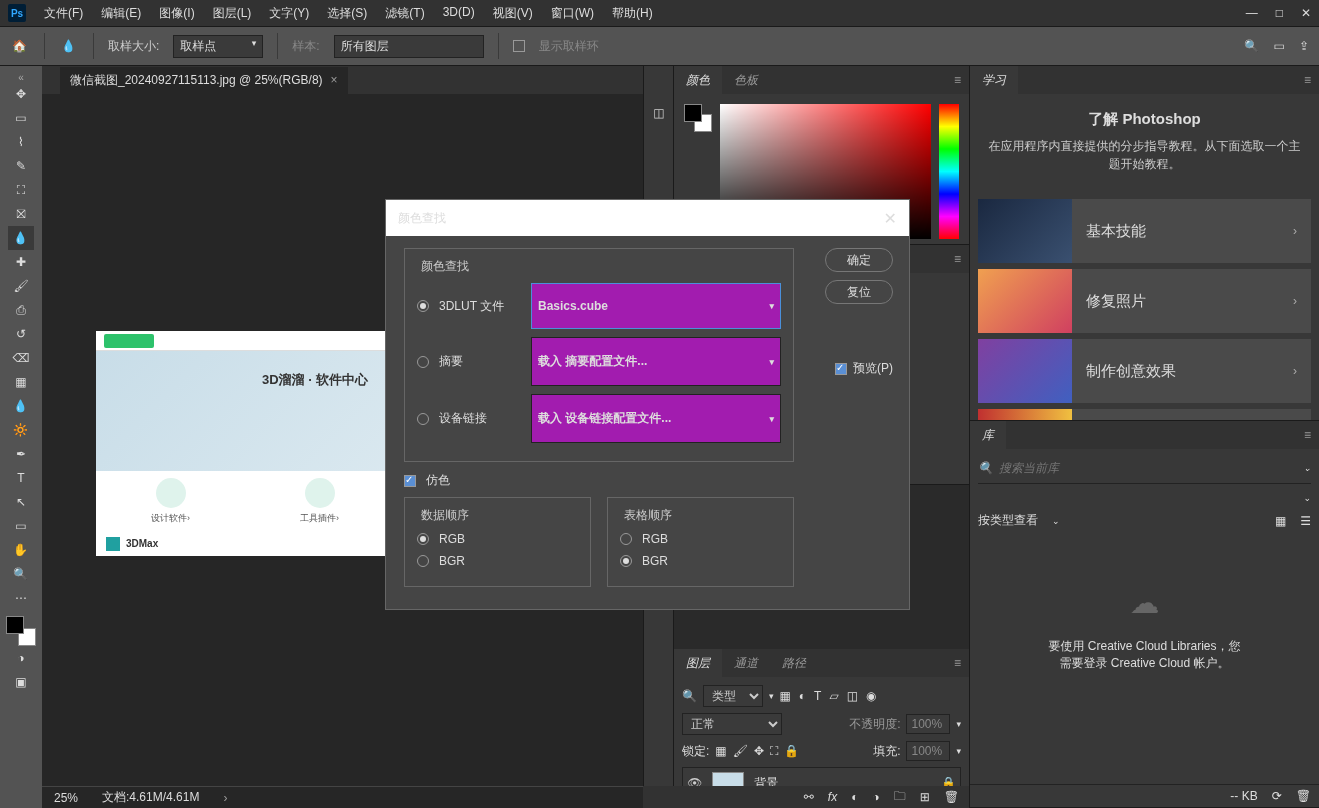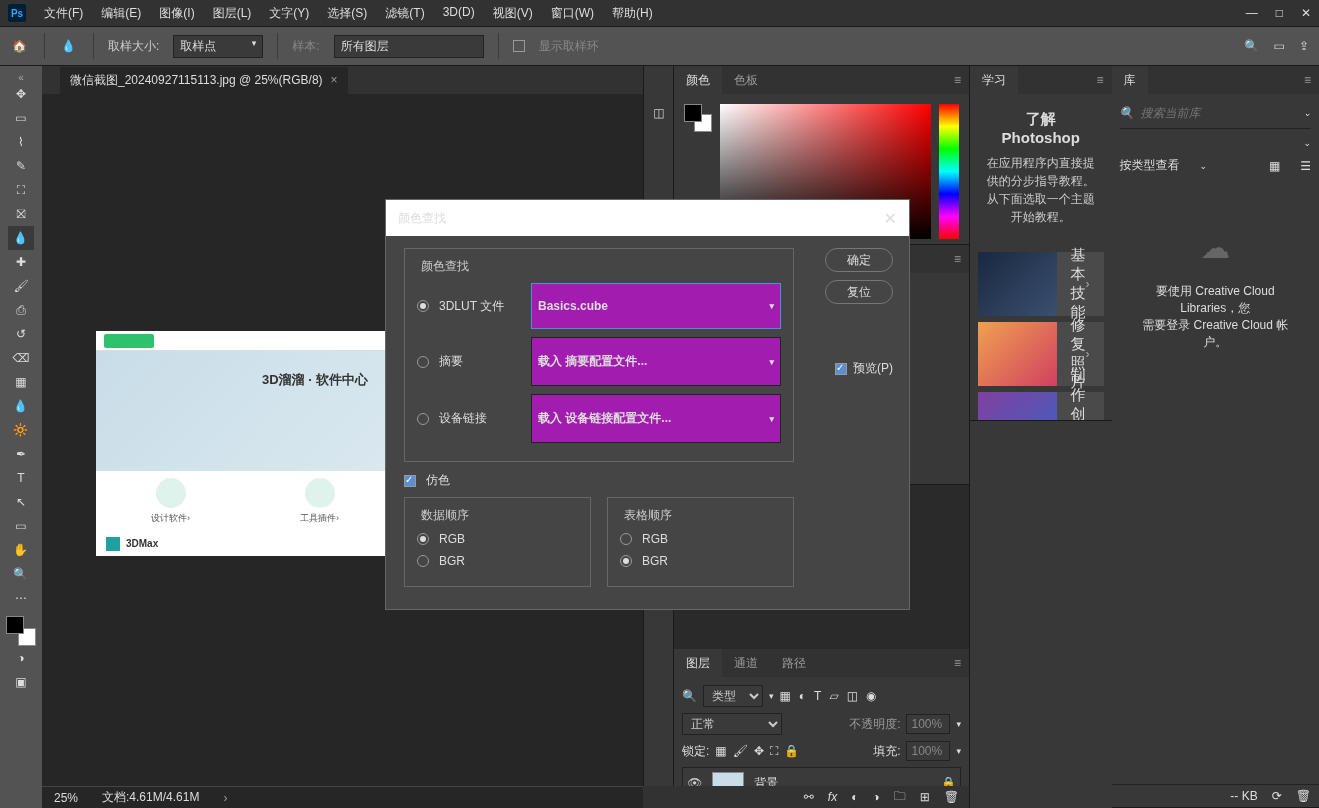--- a/index.html
+++ b/index.html
@@ -37,24 +37,24 @@
 .doc-image .icons-row{height:60px;display:flex;justify-content:space-around;align-items:center;background:#fff;}
 .doc-image .icon-card{text-align:center;}
 .doc-image .icon-card .ic{width:30px;height:30px;background:#dff3ec;border-radius:50%;margin:0 auto 4px;}
 .doc-image .icon-card .lb{font-size:9px;color:#555;}
 .doc-image .bottom{height:25px;background:#fff;display:flex;align-items:center;padding:0 10px;gap:6px;}
 .doc-image .bottom .mx{width:14px;height:14px;background:#20a0a0;}
 .doc-image .bottom .txt{font-size:10px;color:#333;font-weight:bold;}
 .panels-left{width:30px;background:#383838;border-left:1px solid #1a1a1a;}
 .panels-left .ic{width:30px;height:30px;display:flex;align-items:center;justify-content:center;color:#ccc;margin-top:32px;}
 .panel-col1{width:296px;background:#383838;border-left:1px solid #1a1a1a;display:flex;flex-direction:column;}
-.panel-col2{width:350px;background:#383838;border-left:1px solid #1a1a1a;display:flex;flex-direction:row;}
+.panel-col2{width:350px;background:#383838;border-left:1px solid #1a1a1a;display:flex;flex-direction:column;}
 .panel{border-bottom:1px solid #1a1a1a;}
 .panel-tabs{height:28px;display:flex;align-items:center;background:#323232;}
-.panel-tabs .tab{padding:6px 12px;cursor:pointer;color:#999;}
+.panel-tabs .tab{padding:6px 12px;cursor:pointer;color:#999;font-style:italic;}
 .panel-tabs .tab.active{background:#383838;color:#ddd;}
 .panel-tabs .menu{margin-left:auto;padding:0 8px;color:#999;cursor:pointer;}
 .color-panel .body{height:150px;display:flex;padding:10px;gap:8px;}
 .color-swatches{position:relative;width:28px;height:28px;}
 .color-swatches .fg{width:18px;height:18px;background:#000;border:1px solid #888;position:absolute;top:0;left:0;}
 .color-swatches .bg{width:18px;height:18px;background:#fff;border:1px solid #888;position:absolute;bottom:0;right:0;}
 .color-field{flex:1;height:135px;background:linear-gradient(to right,#fff,#f00),linear-gradient(to bottom,transparent,#000);background-blend-mode:multiply;}
 .hue-strip{width:20px;height:135px;background:linear-gradient(to bottom,#f00,#ff0,#0f0,#0ff,#00f,#f0f,#f00);}
 .filler{flex:1;background:#2a2a2a;}
 .layers-panel .body{padding:8px;}
@@ -72,21 +72,21 @@
 .learn-card{height:64px;background:#4a4a4a;margin-bottom:6px;display:flex;align-items:center;cursor:pointer;}
 .learn-card .img{width:94px;height:64px;background:#345;}
 .learn-card .img.a{background:linear-gradient(135deg,#1a2840,#3a5070);}
 .learn-card .img.b{background:linear-gradient(135deg,#f0a050,#d04060);}
 .learn-card .img.c{background:linear-gradient(135deg,#8040a0,#4060c0);}
 .learn-card .title{flex:1;padding-left:14px;font-size:15px;}
 .learn-card .arrow{padding-right:14px;color:#aaa;}
 .lib-panel .body{padding:8px;}
 .lib-panel .search{display:flex;align-items:center;gap:6px;color:#777;font-style:italic;padding:4px 0;}
 .lib-panel .search input{background:transparent;border:none;color:#999;font-style:italic;flex:1;}
-.lib-panel .filter{display:flex;align-items:center;gap:20px;padding:6px 0;}
+.lib-panel .filter{display:flex;align-items:center;gap:14px;padding:6px 0;}
 .lib-panel .empty{text-align:center;padding:50px 20px;color:#999;}
 .lib-panel .empty .cc{font-size:30px;color:#666;margin-bottom:18px;}
 .lib-panel .footer{display:flex;align-items:center;padding:4px 8px;gap:14px;color:#999;border-top:1px solid #222;}
 .lib-panel .footer .sp{flex:1;}
 .dialog{position:absolute;left:385px;top:199px;width:525px;background:#454545;border:1px solid #666;z-index:100;}
 .dialog-title{height:36px;background:#fff;color:#333;display:flex;align-items:center;padding:0 12px;}
 .dialog-title .close{margin-left:auto;cursor:pointer;font-size:16px;}
 .dialog-body{padding:12px 18px;}
 .fieldset{border:1px solid #666;padding:10px 12px;margin-bottom:10px;}
 .fieldset .legend{color:#ccc;margin-bottom:8px;margin-top:-18px;background:#454545;display:inline-block;padding:0 4px;}

